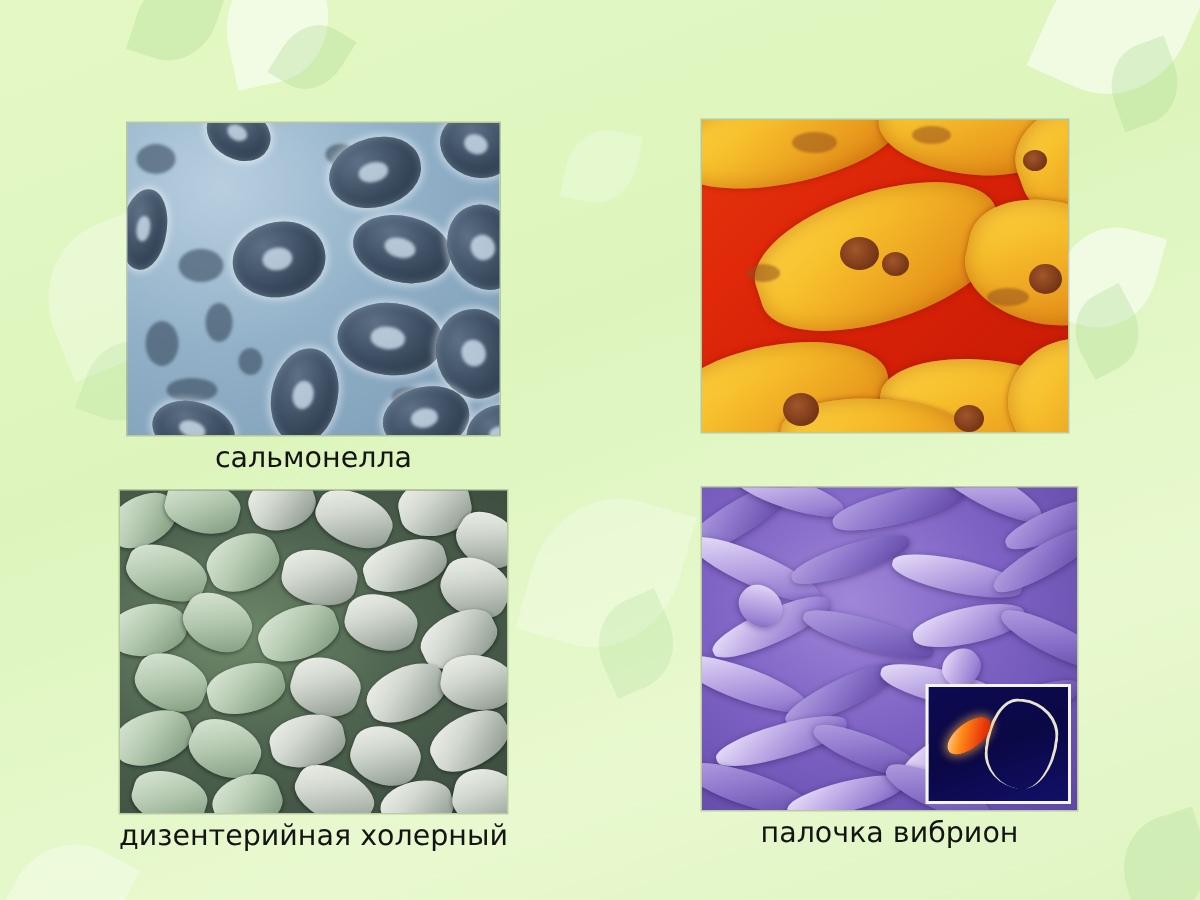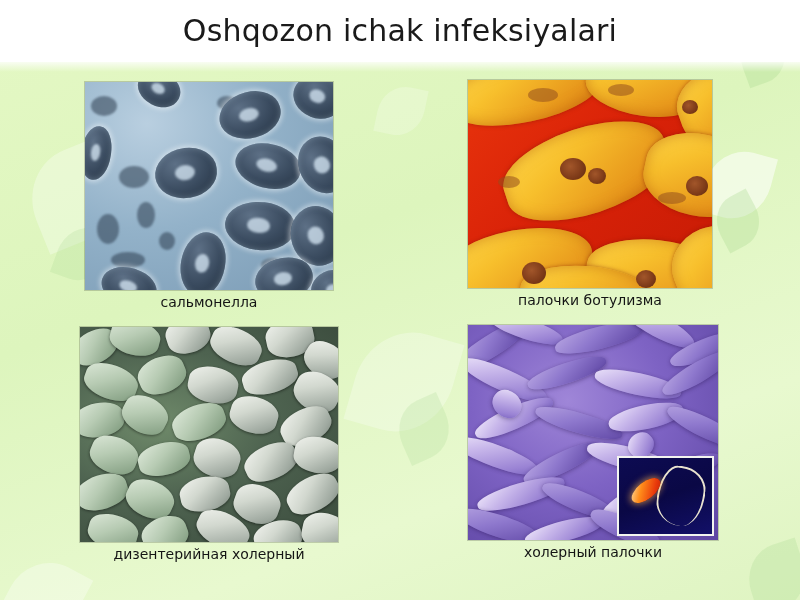--- a/index.html
+++ b/index.html
@@ -66,21 +66,21 @@
   .thumb {
     position: relative;
     overflow: hidden;
     box-shadow: 0 0 0 1px rgba(0,0,0,0.18);
   }
   .caption {
     position: absolute;
     left: 50%;
     transform: translateX(-50%);
     white-space: nowrap;
-    font-size: 14px;
+    font-size: 19px;
     color: #141414;
     font-family: "DejaVu Sans", sans-serif;
   }
 
   
   #fig-salmonella        { left: 85px;  top: 82px;  }
   #fig-salmonella .thumb { width: 248px; height: 208px; }
   #fig-salmonella .caption { top: 212px; }
 
   #fig-botulism          { left: 468px; top: 80px;  }
@@ -218,23 +218,20 @@
     <div class="leaf g" style="left:716px; top:196px; width:44px;  height:50px;  transform:rotate(-28deg);"></div>
     <div class="leaf w" style="left:30px;  top:150px; width:86px;  height:92px;  transform:rotate(-22deg); background:rgba(255,255,255,0.30);"></div>
     <div class="leaf g" style="left:58px;  top:226px; width:50px;  height:56px;  transform:rotate(20deg); background:rgba(164,214,140,0.22);"></div>
     <div class="leaf w" style="left:356px; top:330px; width:96px;  height:104px; transform:rotate(16deg); background:rgba(255,255,255,0.28);"></div>
     <div class="leaf g" style="left:398px; top:400px; width:52px;  height:58px;  transform:rotate(-24deg); background:rgba(164,214,140,0.22);"></div>
     <div class="leaf w" style="left:10px;  top:560px; width:70px;  height:74px;  transform:rotate(28deg); background:rgba(255,255,255,0.32);"></div>
     <div class="leaf g" style="left:748px; top:545px; width:58px;  height:64px;  transform:rotate(-18deg); background:rgba(164,214,140,0.25);"></div>
     <div class="leaf w" style="left:378px; top:86px;  width:46px;  height:50px;  transform:rotate(12deg); background:rgba(255,255,255,0.22);"></div>
   </div>
 
-  <div id="title-band">
-    <div id="page-title">Oshqozon ichak infeksiyalari</div>
-  </div>
 
   <div class="figure" id="fig-salmonella">
     <div class="thumb mg-salmonella">
       <div class="blob" style="left:6px;   top:14px;  width:26px; height:20px;"></div>
       <div class="blob" style="left:34px;  top:84px;  width:30px; height:22px;"></div>
       <div class="blob" style="left:12px;  top:132px; width:22px; height:30px;"></div>
       <div class="blob" style="left:52px;  top:120px; width:18px; height:26px;"></div>
       <div class="blob" style="left:74px;  top:150px; width:16px; height:18px;"></div>
       <div class="blob" style="left:26px;  top:170px; width:34px; height:16px;"></div>
       <div class="blob" style="left:132px; top:14px;  width:20px; height:14px;"></div>
@@ -272,21 +269,20 @@
       <div class="spore" style="left:218px; top:96px;  width:22px; height:20px;"></div>
       <div class="spore" style="left:54px;  top:182px; width:24px; height:22px;"></div>
       <div class="spore" style="left:168px; top:190px; width:20px; height:18px;"></div>
       <div class="spore" style="left:214px; top:20px;  width:16px; height:14px;"></div>
       <div class="grain" style="left:60px;  top:8px;   width:30px; height:14px;"></div>
       <div class="grain" style="left:140px; top:4px;   width:26px; height:12px;"></div>
       <div class="grain" style="left:30px;  top:96px;  width:22px; height:12px;"></div>
       <div class="grain" style="left:190px; top:112px; width:28px; height:12px;"></div>
 
     </div>
-    <div class="caption">палочки ботулизма</div>
   </div>
 
   <div class="figure" id="fig-dysentery">
     <div class="thumb mg-dysentery">
       <div class="bac green" style="left:-8px;  top:4px;   width:46px; height:32px; transform:rotate(-28deg);"></div>
       <div class="bac green" style="left:30px;  top:-6px;  width:50px; height:34px; transform:rotate(14deg);"></div>
       <div class="bac" style="left:86px;  top:-10px; width:44px; height:36px; transform:rotate(-18deg);"></div>
       <div class="bac" style="left:130px; top:2px;   width:52px; height:34px; transform:rotate(24deg);"></div>
       <div class="bac" style="left:186px; top:-8px;  width:48px; height:38px; transform:rotate(-12deg);"></div>
       <div class="bac" style="left:224px; top:16px;  width:42px; height:34px; transform:rotate(32deg);"></div>
@@ -345,16 +341,16 @@
       <div class="vib" style="left:56px;  top:196px; width:80px; height:20px; transform:rotate(-14deg);"></div>
       <div class="vib dark" style="left:120px; top:192px; width:74px; height:22px; transform:rotate(24deg);"></div>
       <div class="vib" style="left:24px;  top:66px;  width:30px; height:26px; transform:rotate(40deg);"></div>
       <div class="vib" style="left:160px; top:108px; width:26px; height:24px; transform:rotate(-40deg);"></div>
 
       <div class="inset">
         <div class="flagellum"></div>
         <div class="vibrio-body"></div>
       </div>
     </div>
-    <div class="caption">холерный палочки</div>
+    <div class="caption">палочка вибрион</div>
   </div>
 
 </div>
 
 </body></html>

